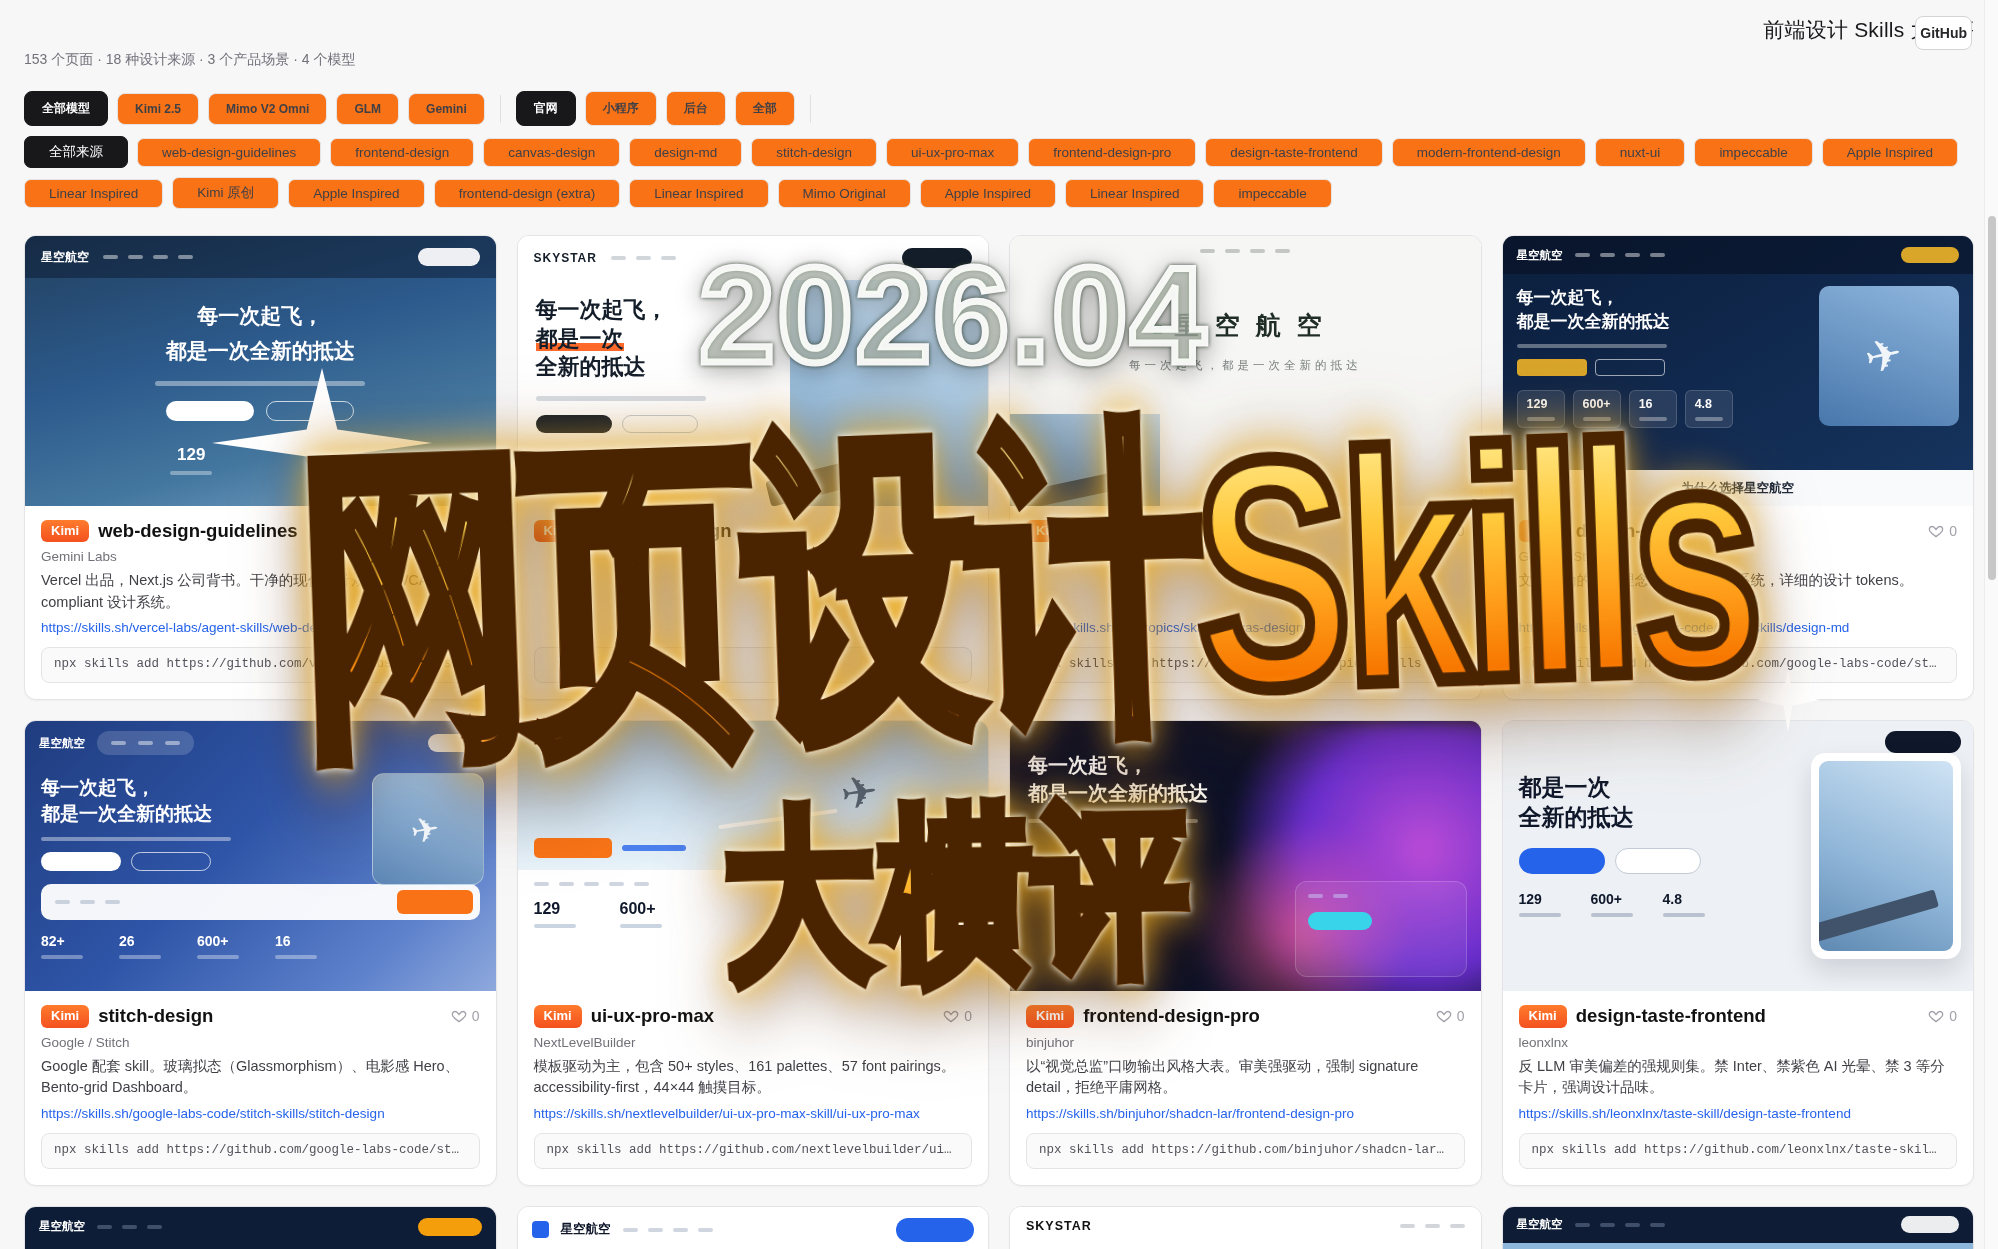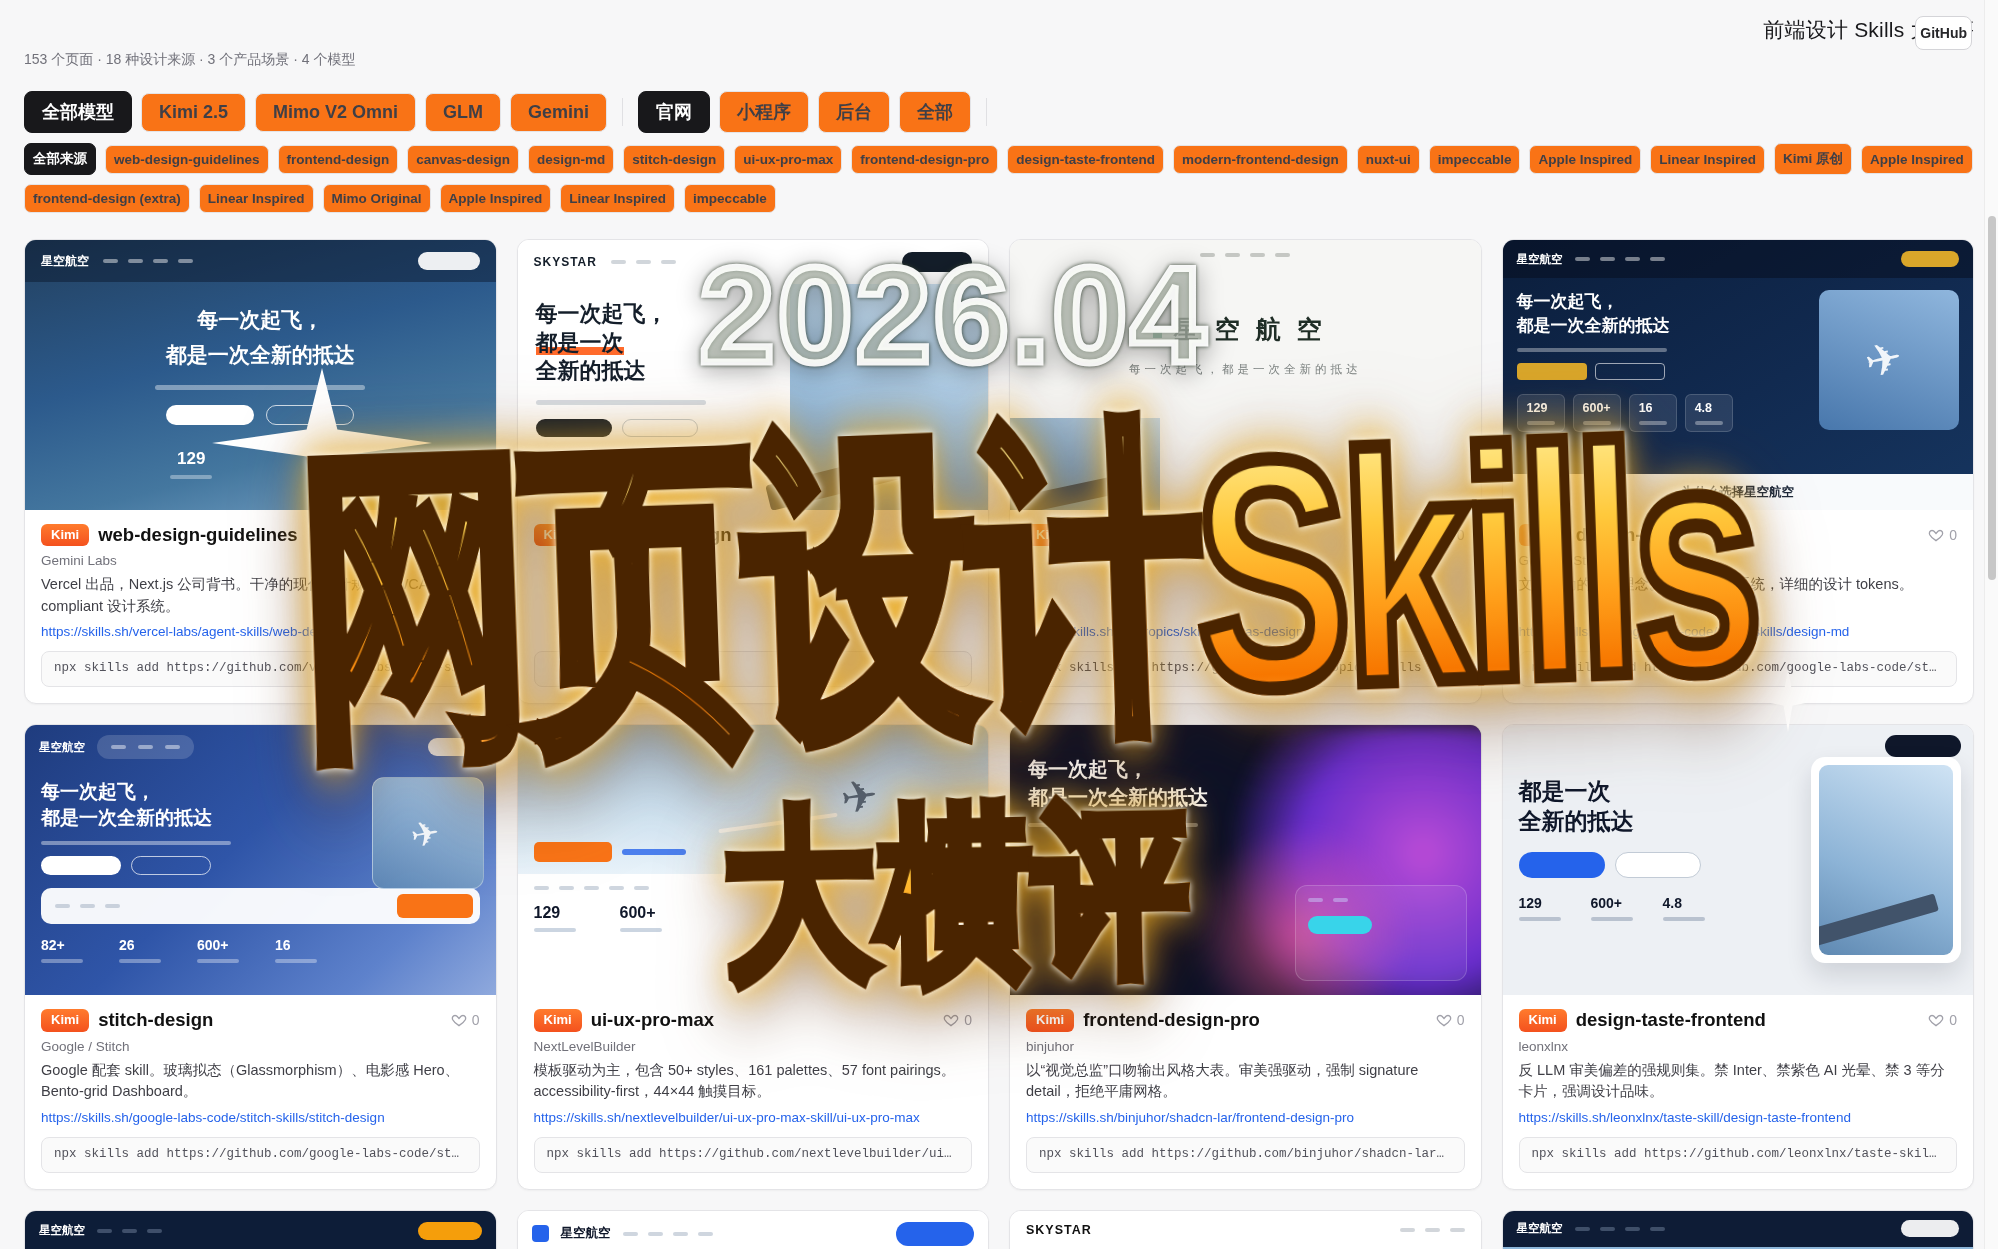--- a/index.html
+++ b/index.html
@@ -21,22 +21,22 @@
     font-family:inherit;
   }
 
   
   .filters { padding:6px 24px 0; }
   .chip-row { display:flex; flex-wrap:wrap; align-items:center; gap:9px; margin-top:10px; }
   .chip {
     font-family:inherit; cursor:pointer; white-space:nowrap;
     background:#f97316; border:1px solid #e4e4e7; color:#3f3f46; border-radius:8px;
   }
-  .chip.lg { font-size:18px; padding:8px 17px; font-weight:600; }
-  .chip.sm { font-size:13.5px; padding:6px 8px; border-radius:7px;font-weight:bold; }
+  .chip.lg { font-size:12px; padding:8px 17px; font-weight:600; }
+  .chip.sm { font-size:13.5px; padding:6px 24px; border-radius:7px; }
   .chip.active { background:#18181b; color:#fff; border-color:#18181b; }
   .vsep { width:1px; height:28px; background:#e0e0e3; margin:0 6px; }
 
   
   .grid {
     margin-top:26px; padding:0 24px;
     display:grid; grid-template-columns:repeat(4,1fr); gap:20px;
   }
   .card {
     background:#fff; border:1px solid #e4e4e7; border-radius:12px;

